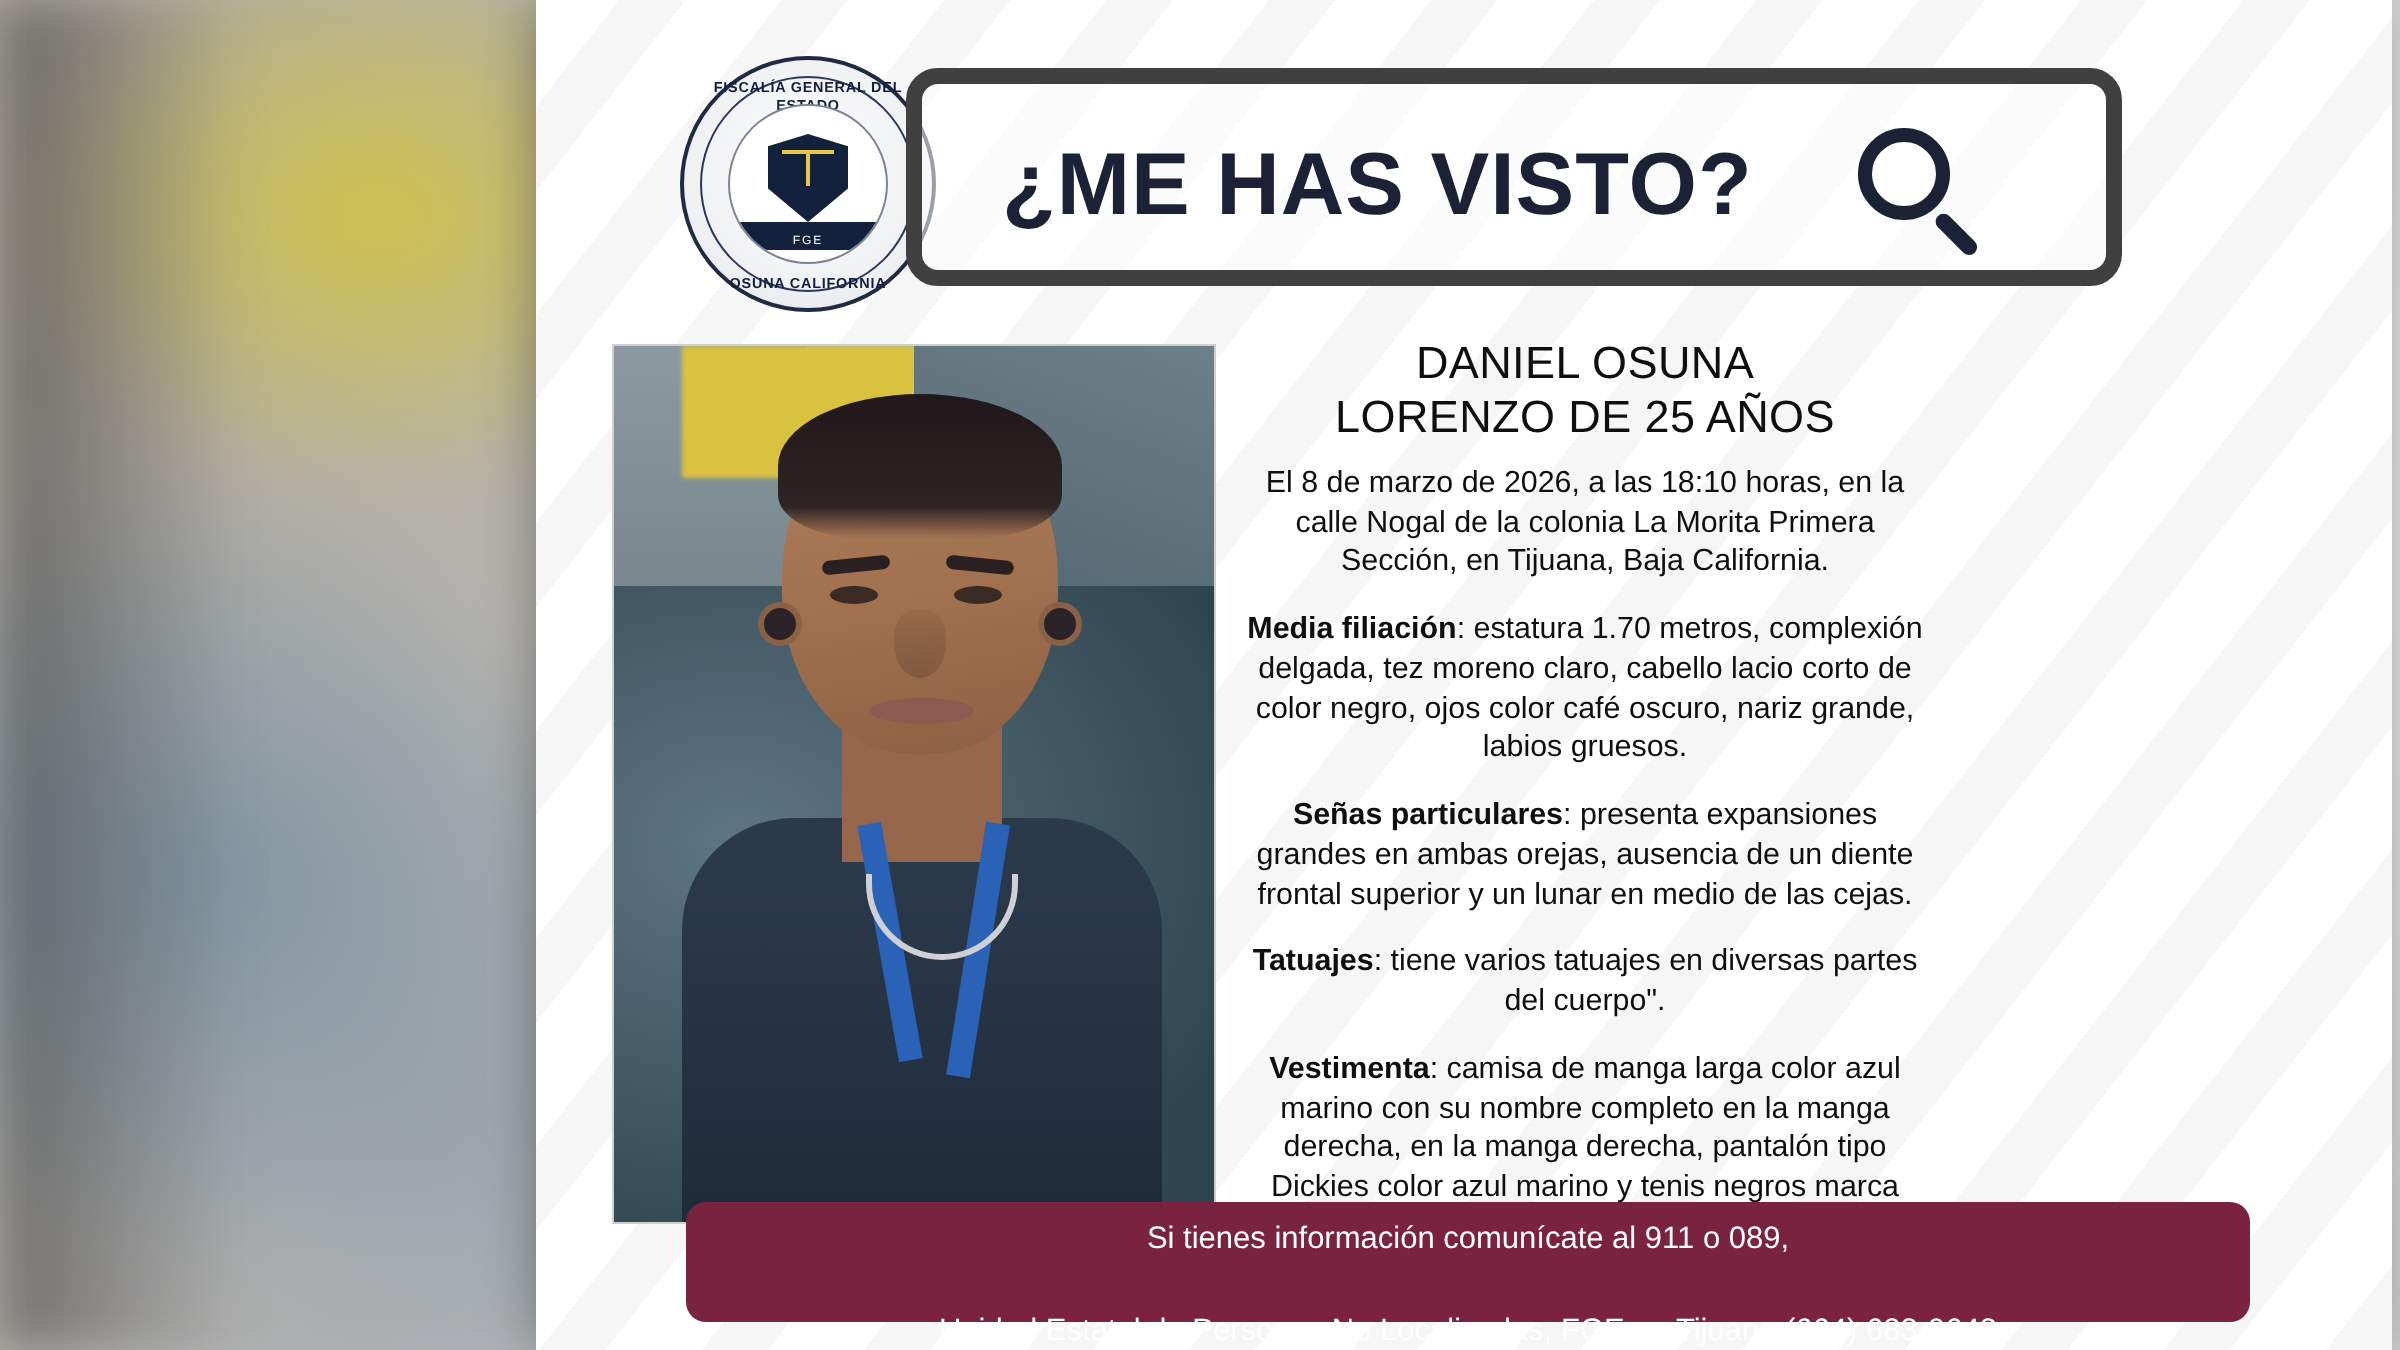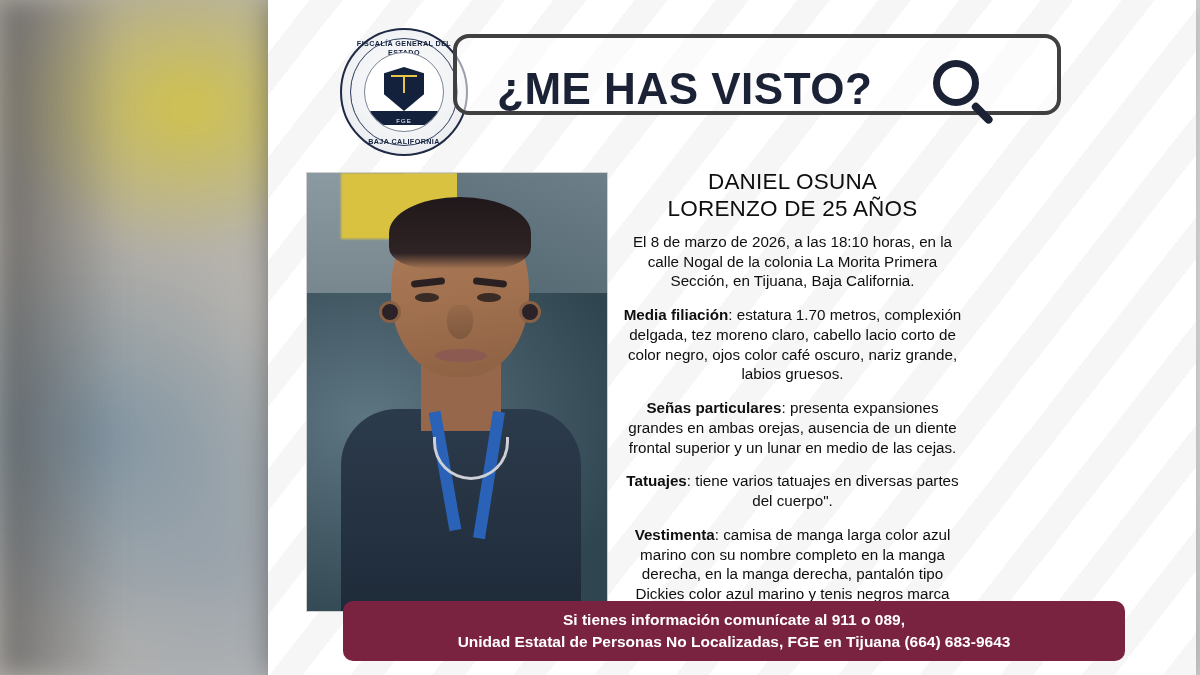--- a/index.html
+++ b/index.html
@@ -174,22 +174,22 @@
     font-family: "Liberation Sans", sans-serif;
   }
   .seal-text-top { top: 9px; }
   .seal-text-bottom { bottom: 8px; }
 
   .title-box {
     position: absolute;
     left: 185px;
     top: 34px;
     width: 608px;
-    height: 81px;
-    border: 4px solid #404040;
+    height: 109px;
+    border: 8px solid #404040;
     border-radius: 16px;
     box-sizing: border-box;
     background: rgba(255,255,255,0.55);
   }
   .title-text {
     position: absolute;
     left: 40px;
     top: 26px;
     font-size: 44px;
     font-weight: bold;
@@ -386,22 +386,23 @@
     border-radius: 10px;
     color: #ffffff;
     display: flex;
     flex-direction: column;
     align-items: center;
     justify-content: center;
     font-family: "Liberation Sans", sans-serif;
   }
   .footer div {
     font-size: 15.5px;
-    font-weight: bold;
+    font-weight: normal;
     line-height: 1.45;
+    margin-top: 24px;
   }
 </style>
 </head>
 <body>
 
 <div id="stage">
 
   <div class="backdrop"></div>
   <div class="backdrop-dark-left"></div>
   <div class="backdrop-right-doc"></div>
@@ -423,21 +424,21 @@
   <div class="ghost-line" style="left:940px; top:540px; width:200px; height:8px;"></div>
   <div class="ghost-line" style="left:940px; top:562px; width:216px; height:8px;"></div>
 
   <div class="poster">
 
     <div class="header">
 
       <div class="seal">
         <div class="seal-ring"></div>
         <div class="seal-text-top">FISCALÍA GENERAL DEL ESTADO</div>
-        <div class="seal-text-bottom">BAJA CALIFORNIA</div>
+        <div class="seal-text-bottom">OSUNA CALIFORNIA</div>
         <div class="seal-inner">
           <div class="seal-shield"></div>
           <div class="seal-scale"></div>
           <div class="seal-scale-stem"></div>
           <div class="seal-band"></div>
           <div class="seal-band-text">FGE</div>
         </div>
       </div>
 
       <div class="title-box">

